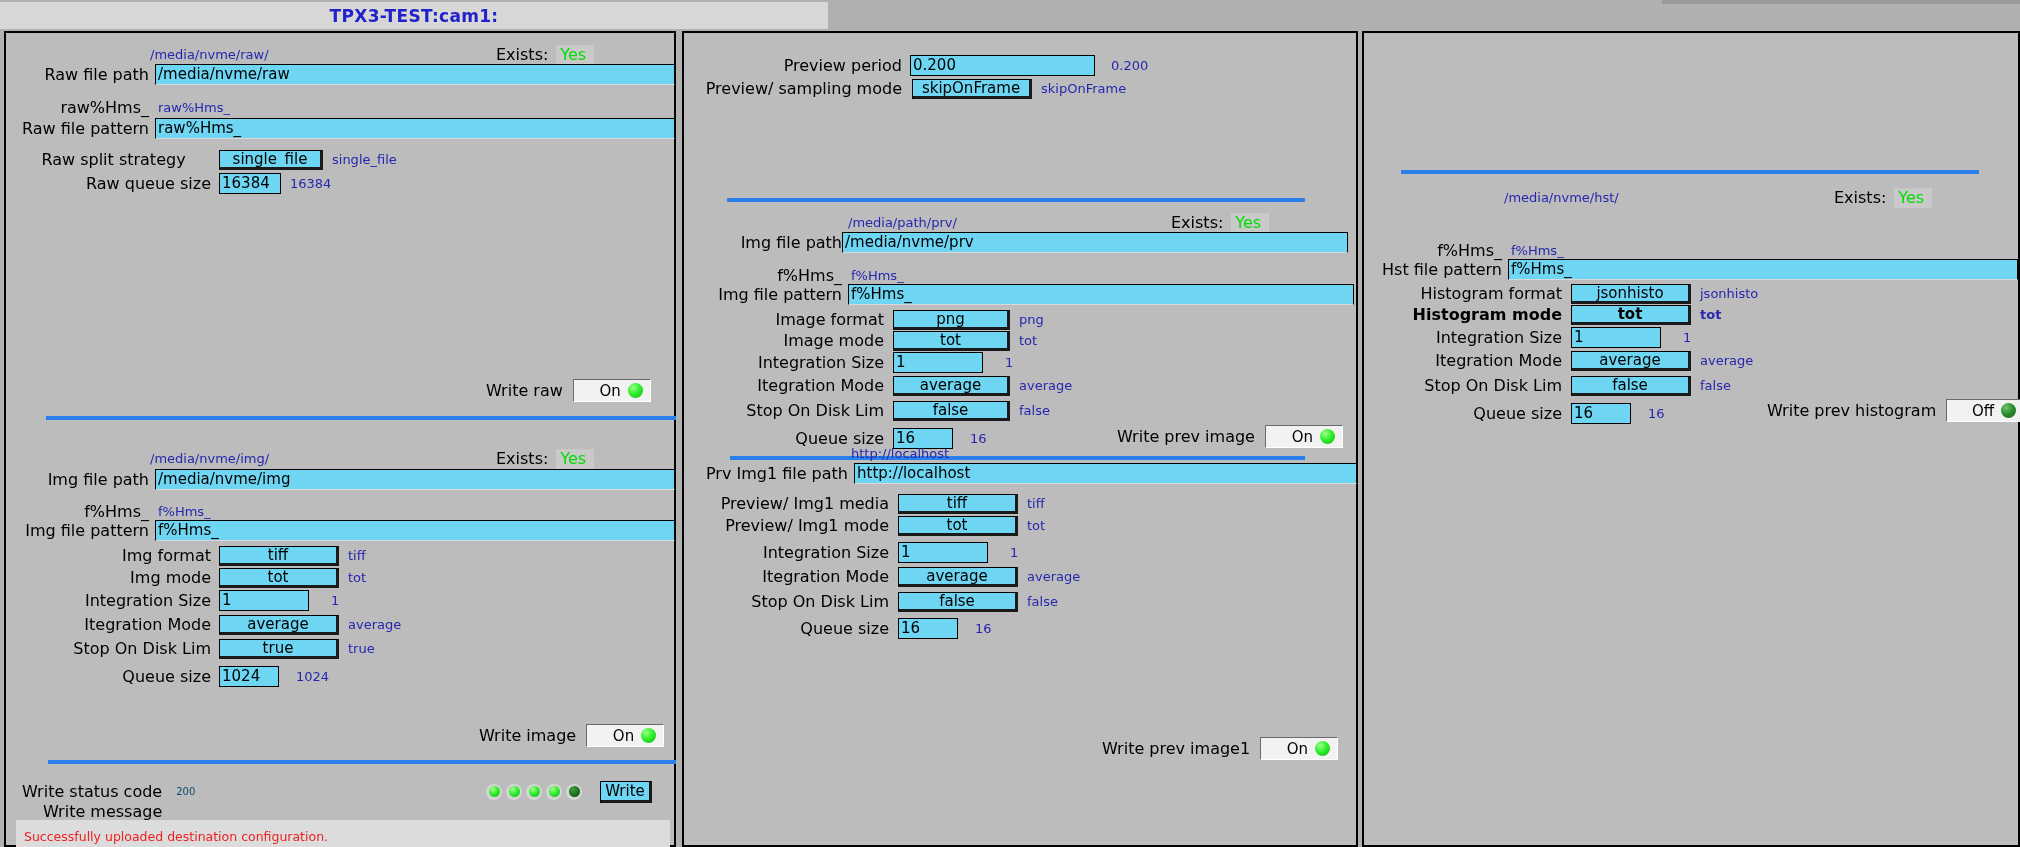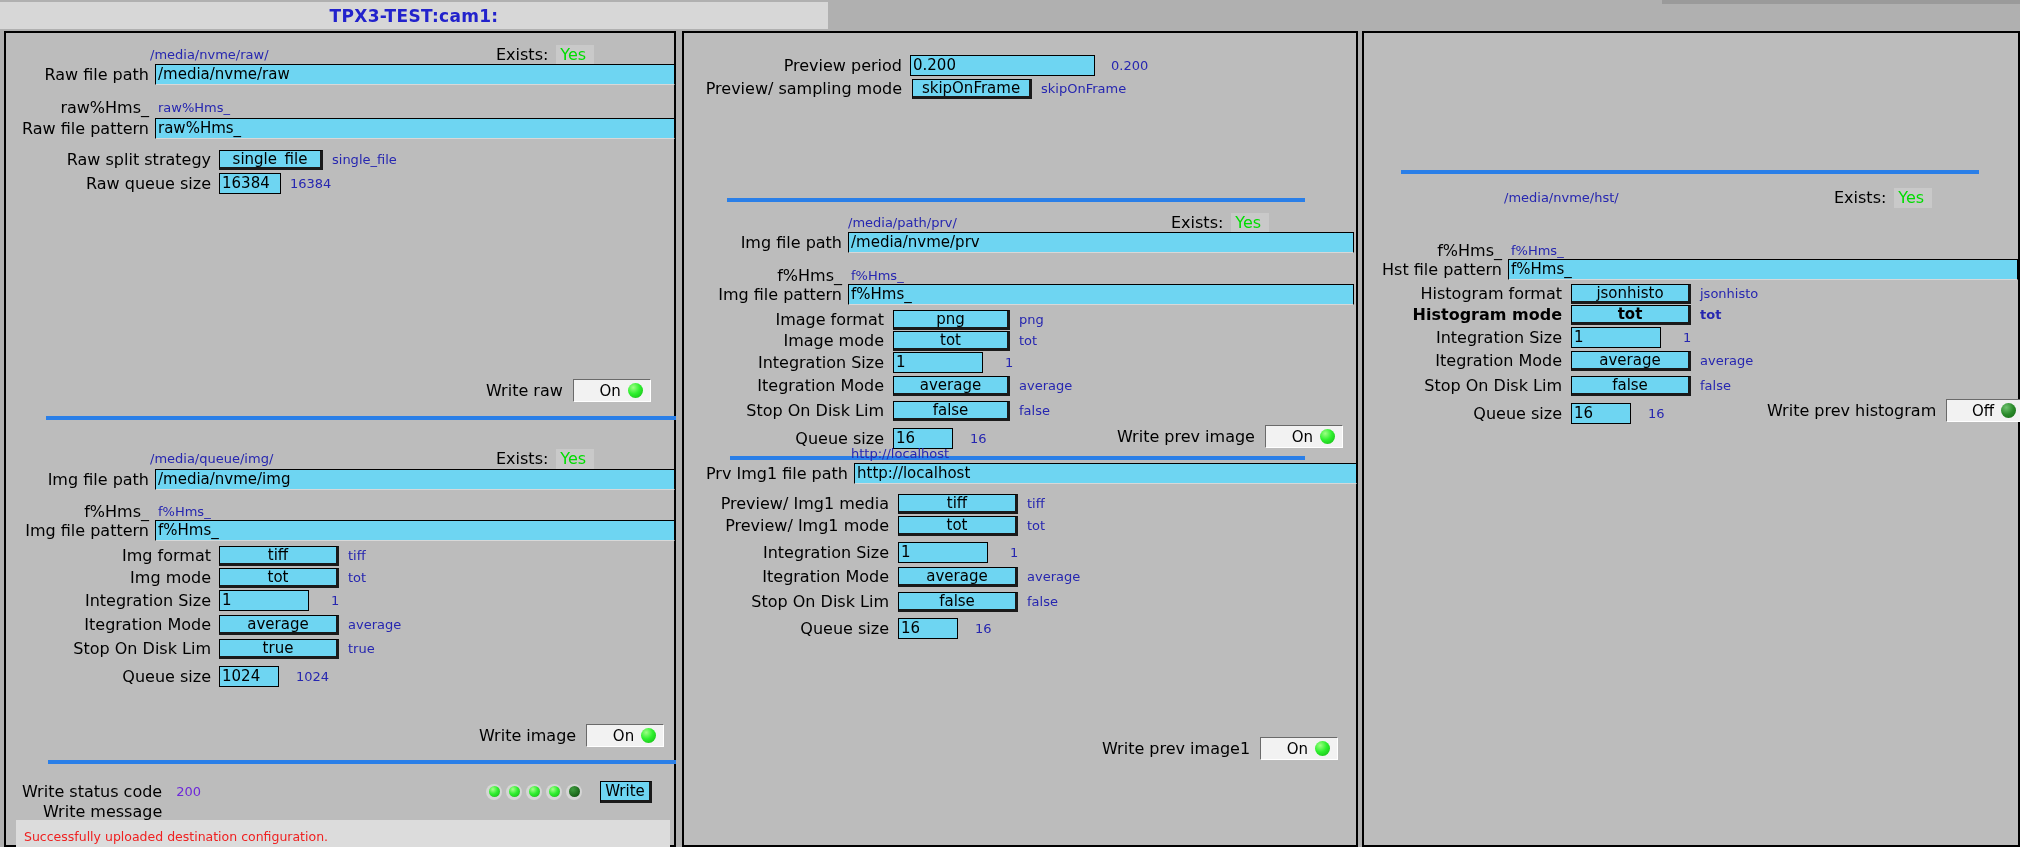--- a/index.html
+++ b/index.html
@@ -182,21 +182,21 @@
     position: absolute;
     background: #dcdcdc;
     box-sizing: border-box;
     padding: 6px 0 0 8px;
   }
   .msgbox .msgtext {
     font-size: 12.5px;
     color: #ef2020;
   }
 
-  .statusval { font-size: 13px; color: #6d28d9; margin-left: 14px; }
+  .statusval { font-size: 10px; color: #0c4a6e; margin-left: 14px; }
 </style>
 </head>
 <body>
 
 <div id="titlebar">
   <span class="title">TPX3-TEST:cam1:</span>
 </div>
 <div id="topright-strip"></div>
 
 <div class="panel" id="panel-raw">
@@ -212,39 +212,39 @@
   </div>
   <div class="row" style="left:10px; top:64px;">
     <span class="lbl" style="width:133px;">raw%Hms_</span>
     <span class="echo">raw%Hms_</span>
   </div>
   <div class="row" style="left:10px; top:85px; width:660px;">
     <span class="lbl" style="width:133px;">Raw file pattern</span>
     <span class="field wide" style="width:520px; margin-left:6px;">raw%Hms_</span>
   </div>
   <div class="row" style="left:10px; top:116px;">
-    <span class="lbl" style="width:195px;">Raw split strategy</span>
+    <span class="lbl" style="width:195px;text-align:center;">Raw split strategy</span>
     <span class="enumbtn" style="width:104px; margin-left:8px;">single_file</span>
     <span class="echo">single_file</span>
   </div>
   <div class="row" style="left:10px; top:140px;">
     <span class="lbl" style="width:195px;">Raw queue size</span>
     <span class="field" style="width:62px; margin-left:8px;">16384</span>
     <span class="echo">16384</span>
   </div>
   <div class="row" style="left:480px; top:347px;">
     <span class="lbl">Write raw</span>
     <span class="toggle" style="margin-left:10px;">
       <span class="tg-text">On</span>
       <span class="led on"></span>
     </span>
   </div>
   <div class="sep" style="left:40px; top:383px; width:630px;"></div>
 
-  <div class="hint" style="left:144px; top:418px;">/media/queue/img/</div>
+  <div class="hint" style="left:144px; top:418px;">/media/nvme/img/</div>
   <div class="row" style="left:490px; top:415px;">
     <span class="exists-lbl">Exists:</span>
     <span class="exists-val">Yes</span>
   </div>
   <div class="row" style="left:10px; top:436px; width:660px;">
     <span class="lbl" style="width:133px;">Img file path</span>
     <span class="field wide" style="width:520px; margin-left:6px;">/media/nvme/img</span>
   </div>
   <div class="row" style="left:10px; top:468px;">
     <span class="lbl" style="width:133px;">f%Hms_</span>
@@ -337,21 +337,21 @@
   </div>
   <div class="sep" style="left:43px; top:165px; width:578px;"></div>
 
   <div class="hint" style="left:164px; top:182px;">/media/path/prv/</div>
   <div class="row" style="left:487px; top:179px;">
     <span class="exists-lbl">Exists:</span>
     <span class="exists-val">Yes</span>
   </div>
   <div class="row" style="left:10px; top:199px; width:666px;">
     <span class="lbl" style="width:148px;">Img file path</span>
-    <span class="field wide" style="width:506px; margin-left:6px;">/media/nvme/prv</span>
+    <span class="field wide" style="width:506px; ">/media/nvme/prv</span>
   </div>
   <div class="row" style="left:10px; top:232px;">
     <span class="lbl" style="width:148px;">f%Hms_</span>
     <span class="echo">f%Hms_</span>
   </div>
   <div class="row" style="left:10px; top:251px; width:666px;">
     <span class="lbl" style="width:148px;">Img file pattern</span>
     <span class="field wide" style="width:506px; margin-left:6px;">f%Hms_</span>
   </div>
   <div class="row" style="left:10px; top:276px;">

